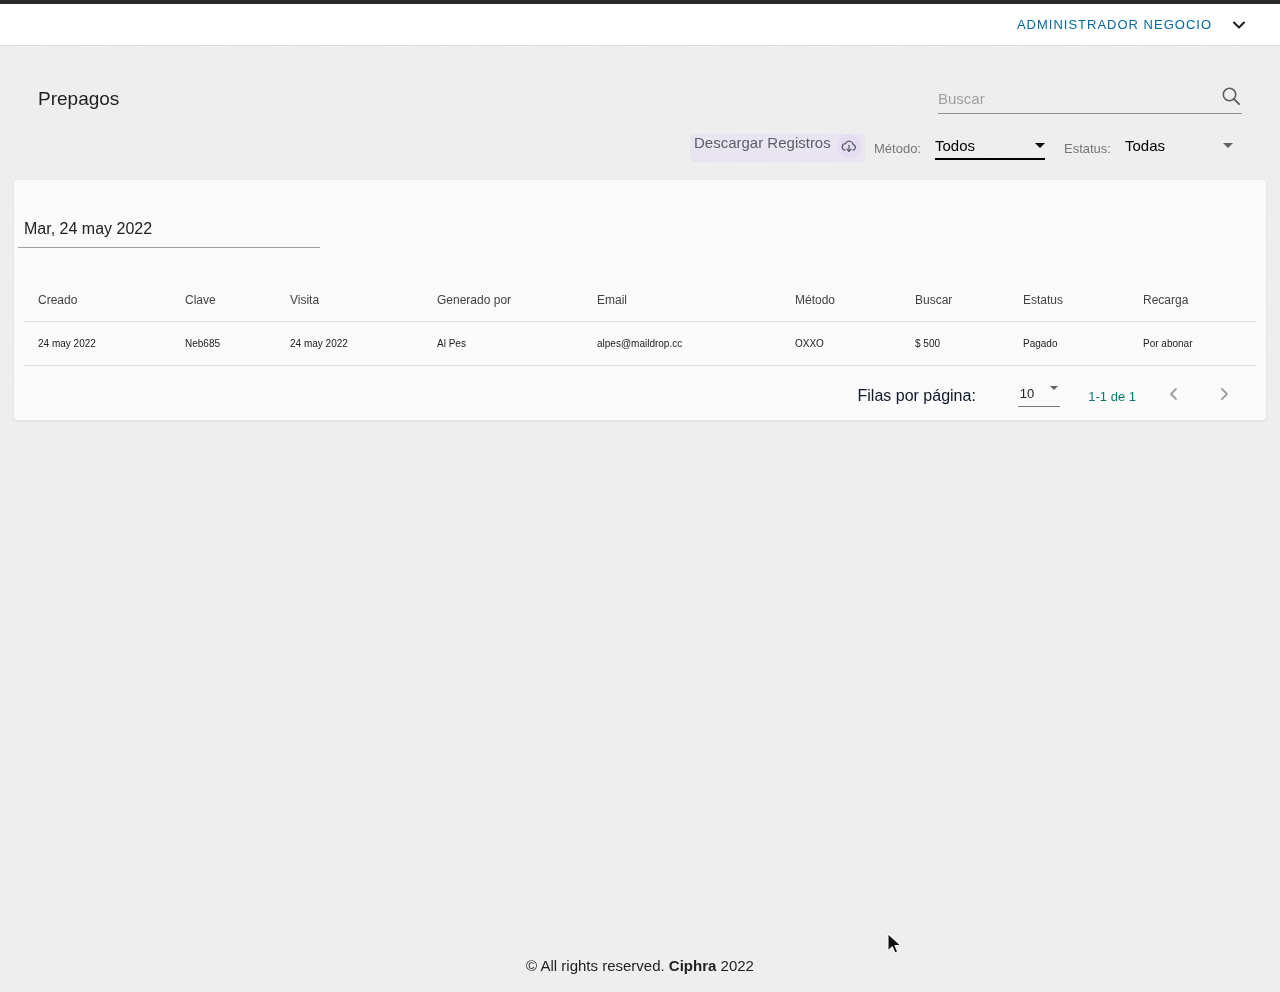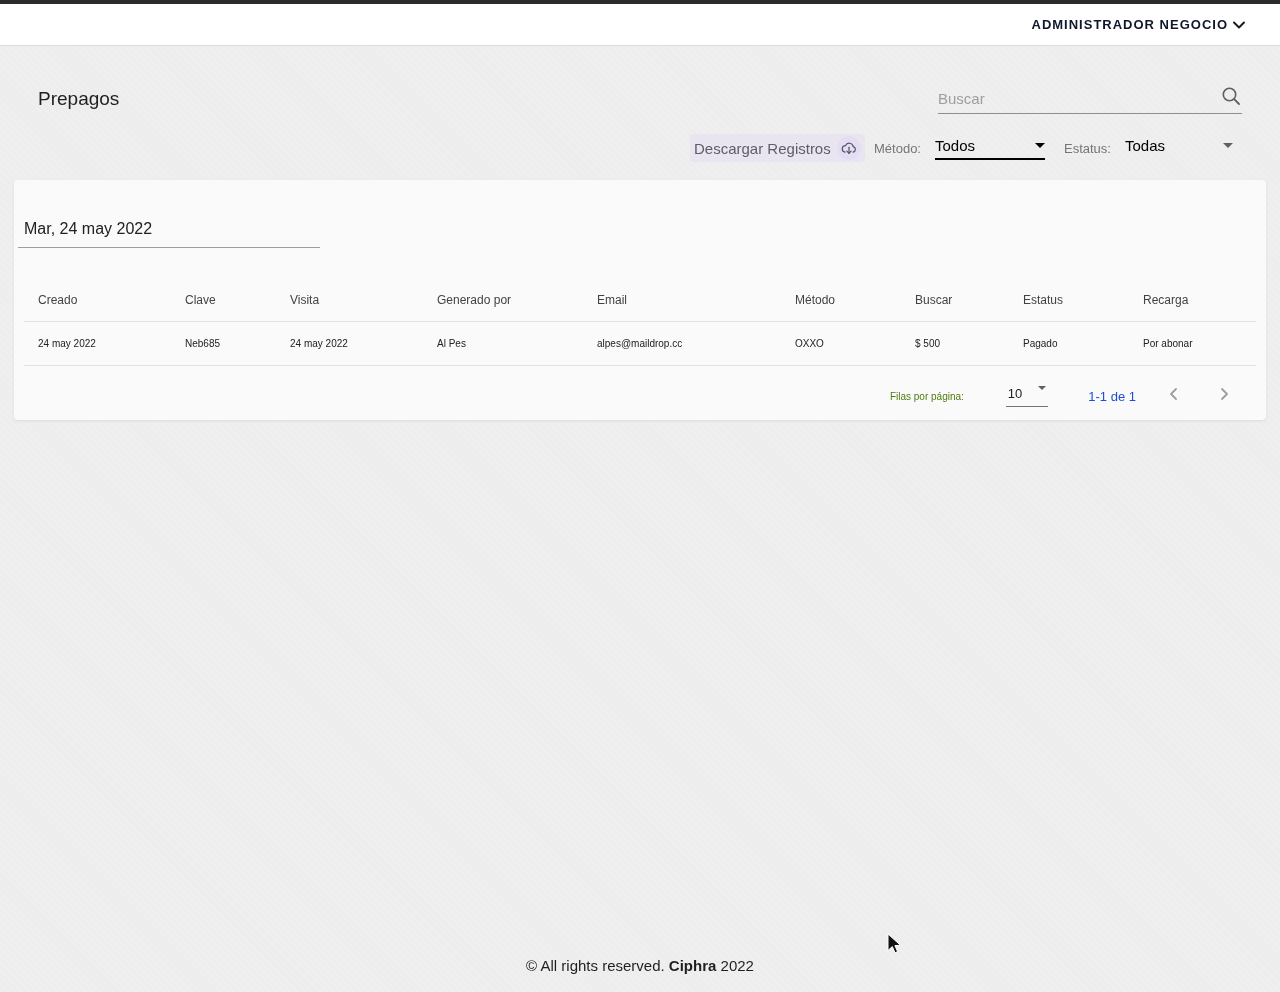--- a/index.html
+++ b/index.html
@@ -21,23 +21,23 @@
   }
 
   
   .top-strip { position: absolute; left: 0; top: 0; width: 100%; height: 4px; background: #2b2b2b; z-index: 3; }
   .appbar {
     position: absolute; left: 0; top: 4px; width: 100%; height: 42px;
     background: #ffffff; border-bottom: 1px solid #dcdcdc; z-index: 2;
     display: flex; align-items: center; justify-content: flex-end;
   }
   .account-btn {
-    display: flex; align-items: center; gap: 4px;
+    display: flex; align-items: center; gap: 20px;
     margin-right: 34px; cursor: pointer;
-    font-size: 13px; font-weight: bold; letter-spacing: 1px; color: #0f172a;
+    font-size: 13px; font-weight: normal; letter-spacing: 1px; color: #0369a1;
   }
   .account-btn svg { display: block; }
 
   
   .page-title {
     position: absolute; left: 38px; top: 88px;
     font-size: 19px; font-weight: 400; color: #1f1f1f;
   }
   .search-box {
     position: absolute; left: 938px; top: 84px; width: 304px; height: 30px;
@@ -49,21 +49,21 @@
     font-family: "Liberation Sans", sans-serif;
     font-size: 15px; color: #424242;
   }
   .search-box input::placeholder { color: #9e9e9e; }
   .search-box .search-icon { flex: 0 0 auto; margin-bottom: 2px; }
 
   
   .toolbar { position: absolute; left: 0; top: 134px; width: 100%; height: 30px; }
   .download-btn {
     position: absolute; left: 690px; top: 0; height: 28px;
-    display: flex; align-items: center; gap: 6px; cursor: pointer;
+    display: flex; align-items: flex-start; gap: 6px; cursor: pointer;
     padding: 0 4px; border-radius: 4px;
     background: rgba(226, 220, 243, 0.45);
   }
   .download-btn .dl-label { font-size: 15px; color: #5d5d68; }
   .icon-circle {
     width: 24px; height: 24px; border-radius: 50%;
     background: #e4ddf4; display: flex; align-items: center; justify-content: center;
   }
   .filter-group { position: absolute; top: 0; height: 28px; display: flex; align-items: center; gap: 14px; }
   .filter-metodo { left: 874px; }
@@ -107,27 +107,27 @@
   .tbl-head { height: 43px; border-bottom: 1px solid #e0e0e0; }
   .tbl-head .cell { font-size: 12px; font-weight: normal; color: #424242; }
   .tbl-data { height: 44px; border-bottom: 1px solid #e0e0e0; }
   .tbl-data .cell { font-size: 10px; color: #212121; }
   .cell { padding-left: 14px; white-space: nowrap; overflow: hidden; }
 
   .pagination {
     height: 60px; padding-right: 30px;
     display: flex; align-items: center; justify-content: flex-end; gap: 26px;
   }
-  .rpp-label { font-size: 10px; color: #4d7c0f; }
+  .rpp-label { font-size: 16px; color: #0f172a; }
   .rpp-select {
     display: flex; align-items: flex-start; gap: 16px; cursor: pointer;
     border-bottom: 1px solid #757575; padding: 0 2px 5px 2px; margin-left: 16px;
   }
   .rpp-value { font-size: 13px; color: #212121; }
-  .range-label { font-size: 13px; color: #1d4ed8; margin-left: 14px; }
+  .range-label { font-size: 13px; color: #0f766e; margin-left: 2px; }
   .pg-btn { width: 24px; height: 24px; display: flex; align-items: center; justify-content: center; cursor: default; }
 
   
   .footer {
     position: absolute; left: 0; top: 957px; width: 100%;
     text-align: center; font-size: 15px; color: #1f1f1f;
   }
   .footer .brand { font-weight: bold; }
 
   .cursor { position: absolute; left: 886px; top: 933px; z-index: 9; pointer-events: none; }

